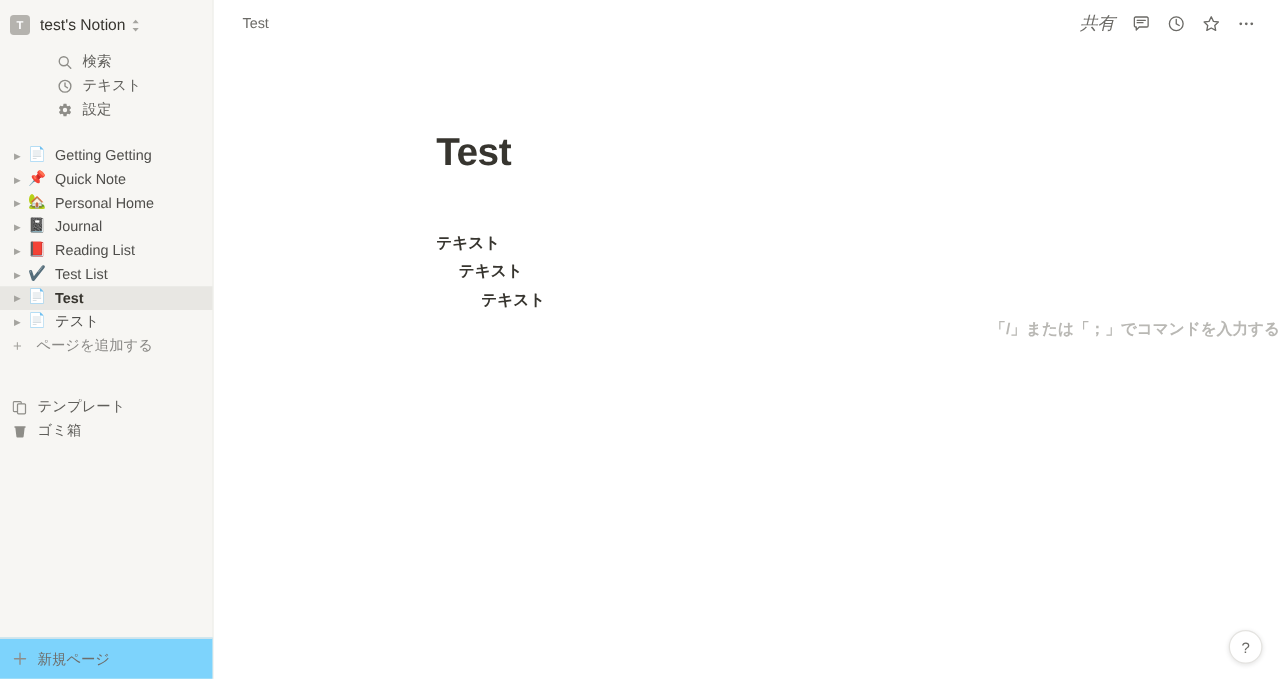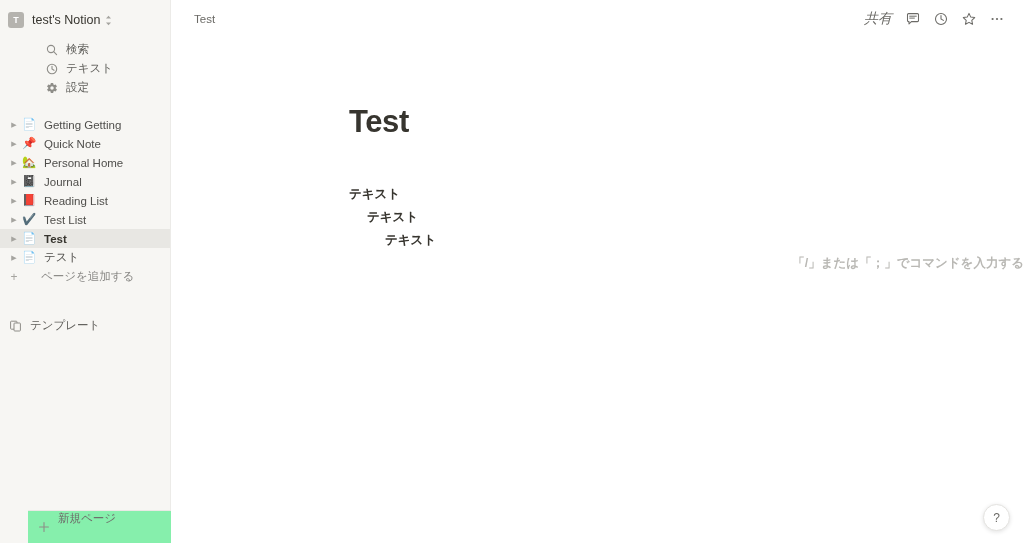--- a/index.html
+++ b/index.html
@@ -137,25 +137,25 @@
   .bottom-group { margin-top: 30px; }
 
   .sidebar-foot {
     position: absolute;
     left: 0;
     bottom: 0;
     width: 170px;
     height: 33px;
     border-top: 1px solid #eae9e5;
     display: flex;
+    align-items: center;
     padding: 0 8px;
     box-sizing: border-box;
     cursor: pointer;
-    background: #86efac;
-    margin-left: 28px;
+    background: #7dd3fc;
   }
   .sidebar-foot .nav-label { color: #6e6d6a; }
 
   
   .main {
     flex: 1 1 auto;
     height: 543px;
     background: #ffffff;
     position: relative;
     overflow: hidden;
@@ -331,38 +331,47 @@
       </div>
 
       <div class="tree-row">
         <span class="tw">▶</span>
         <span class="temoji">📄</span>
         <span class="tlabel">テスト</span>
       </div>
 
       <div class="tree-row add-row">
         <span class="tw">+</span>
-        <span class="tlabel" style="margin-left:21px;">ページを追加する</span>
+        <span class="tlabel" style="margin-left:9px;">ページを追加する</span>
       </div>
 
     </div>
 
     <div class="bottom-group">
 
       <div class="nav-row">
         <span class="nav-ico">
           <svg width="12" height="12" viewBox="0 0 12 12">
             <rect x="0.6" y="1.2" width="6.4" height="8" rx="0.8" fill="none" stroke="#8e8d88" stroke-width="1"></rect>
             <rect x="4" y="3" width="6.4" height="8" rx="0.8" fill="#f7f6f3" stroke="#8e8d88" stroke-width="1"></rect>
           </svg>
         </span>
         <span class="nav-label">テンプレート</span>
       </div>
 
 
+      <div class="nav-row">
+        <span class="nav-ico">
+          <svg width="12" height="12" viewBox="0 0 12 12">
+            <path d="M2.2 2.6 H9.8 L8.9 10.2 A0.8 0.8 0 0 1 8.1 10.9 H3.9 A0.8 0.8 0 0 1 3.1 10.2 Z" fill="#8e8d88"></path>
+            <rect x="1.4" y="1.9" width="9.2" height="1.3" rx="0.6" fill="#8e8d88"></rect>
+          </svg>
+        </span>
+        <span class="nav-label">ゴミ箱</span>
+      </div>
 
     </div>
 
     <div class="sidebar-foot">
       <span class="nav-ico">
         <svg width="12" height="12" viewBox="0 0 12 12">
           <path d="M6 1.6 V10.4 M1.6 6 H10.4" stroke="#8e8d88" stroke-width="1.1" stroke-linecap="round"></path>
         </svg>
       </span>
       <span class="nav-label">新規ページ</span>

